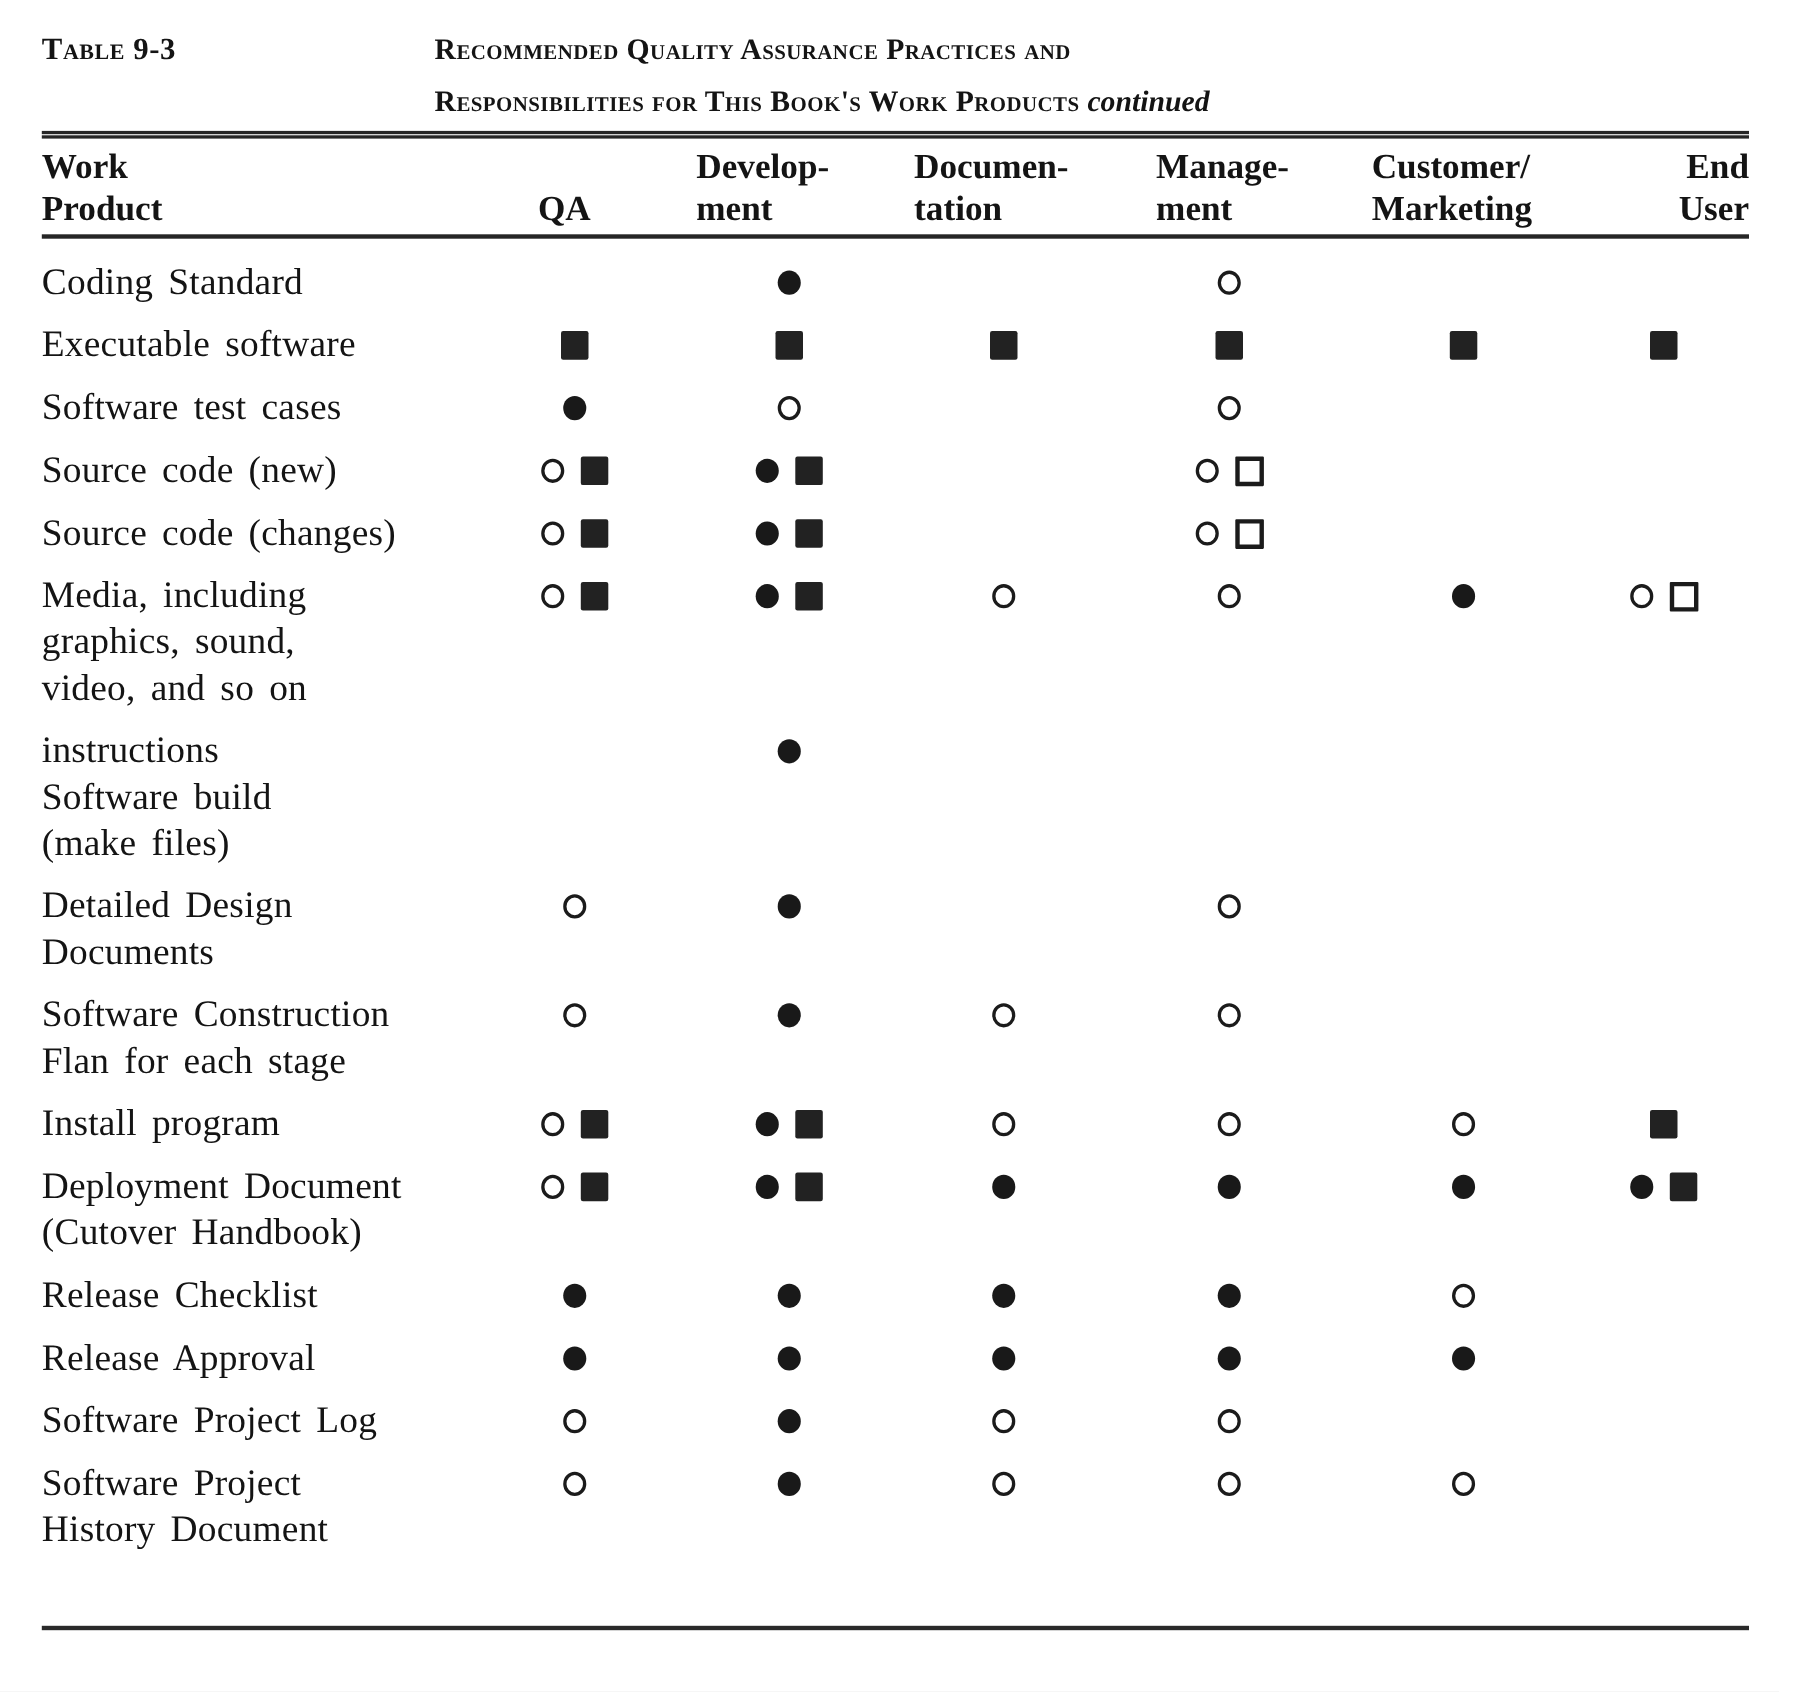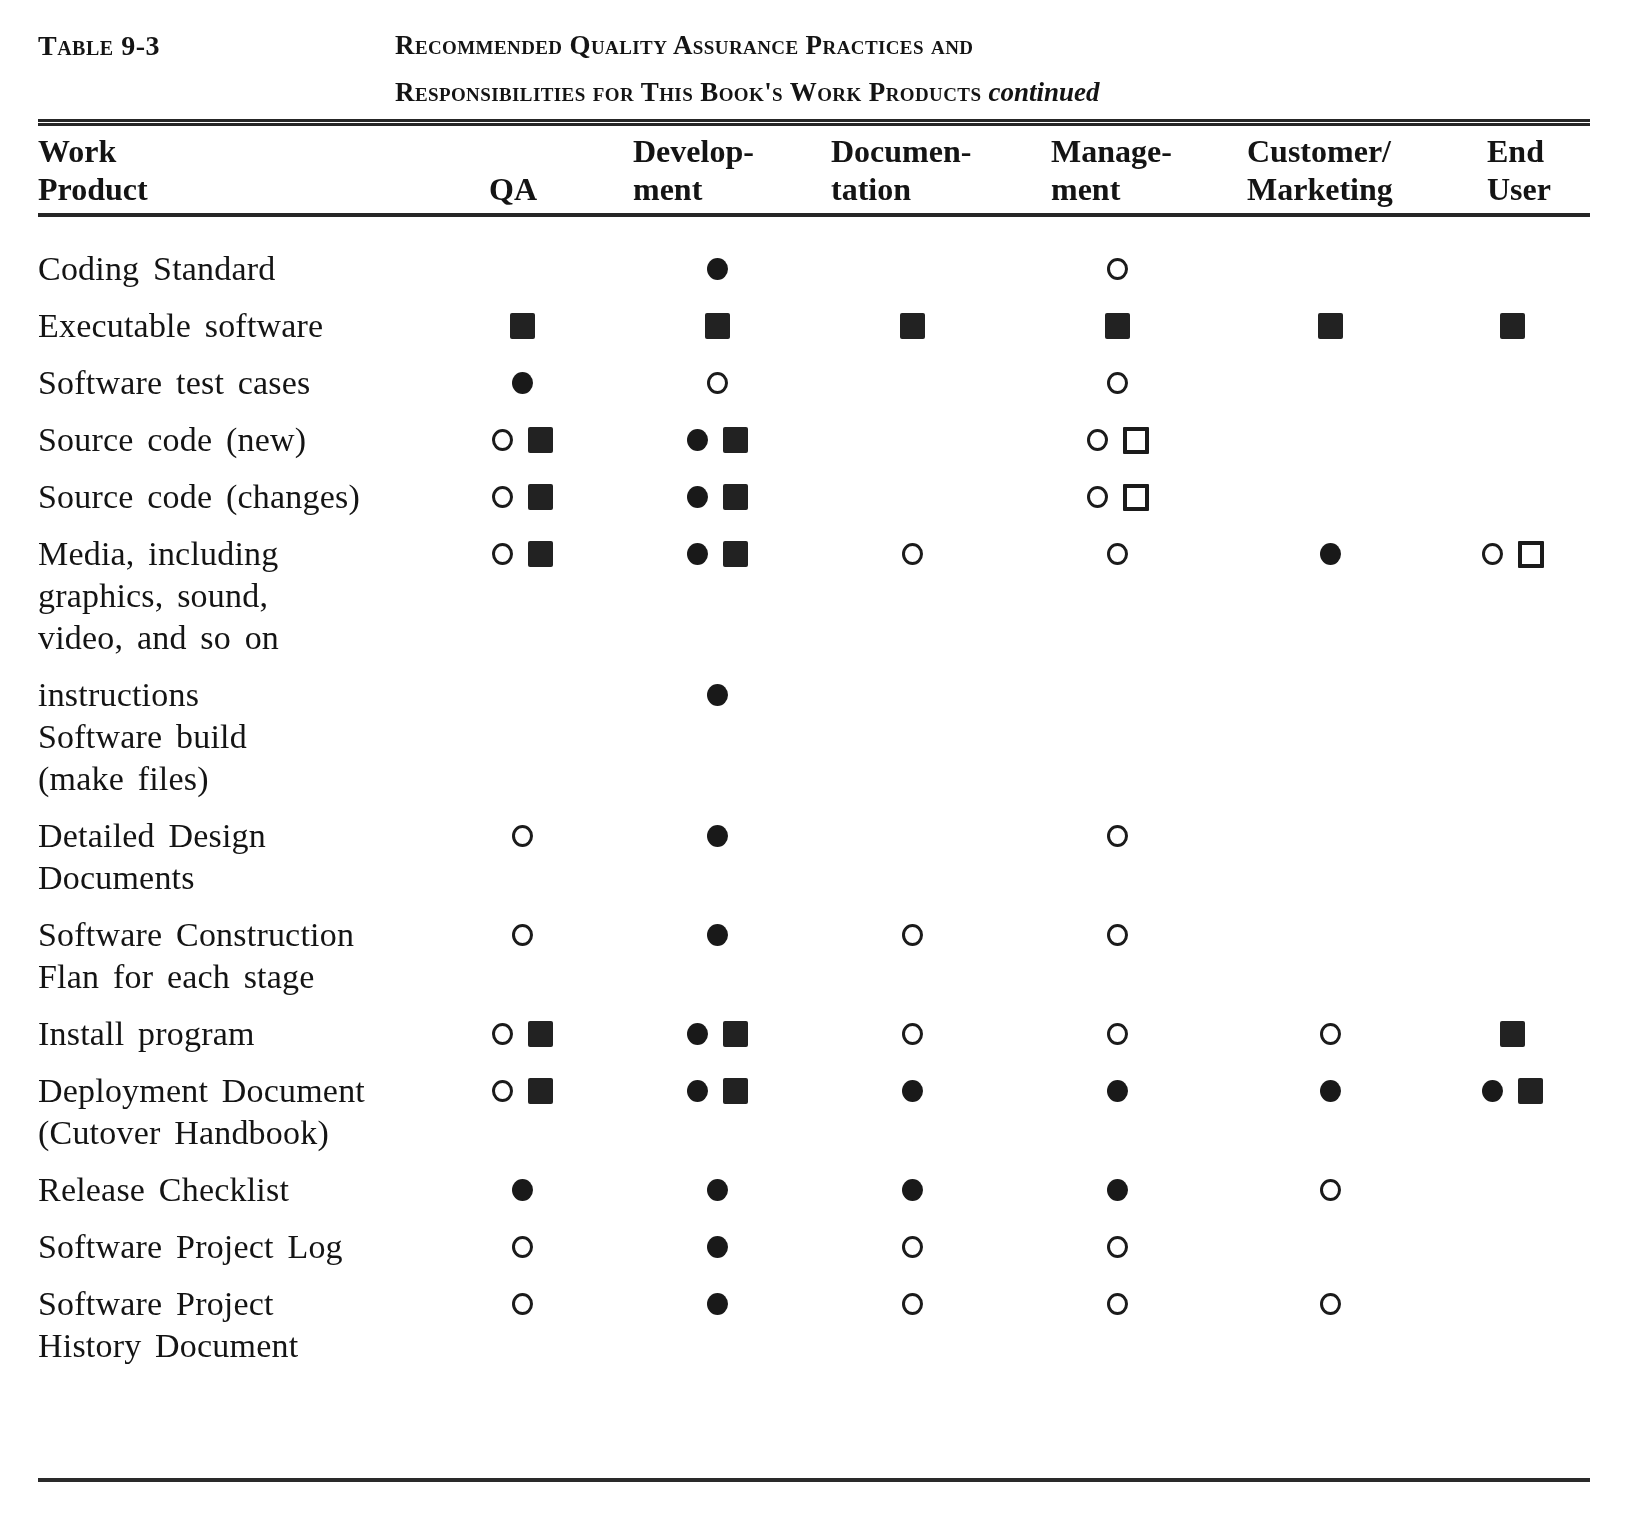--- a/index.html
+++ b/index.html
@@ -43,24 +43,24 @@
   .thead {
     position:absolute; left:38px; top:130px; width:1552px; height:78px;
     align-items:end;
   }
   .th { font-weight:bold; font-size:32px; line-height:38px; align-self:end; }
   .th.k-qa                 { padding-left:64px; }
   .th.k-development        { padding-left:13px; }
   .th.k-documentation      { padding-left:16px; }
   .th.k-management         { padding-left:41px; }
   .th.k-customer-marketing { padding-left:22px; }
-  .th.k-end-user           { padding-left:52px; }
-
-  
-  .tbody { position:absolute; left:38px; top:248px; width:1552px; }
+  .th.k-end-user           { padding-left:52px;text-align:right; }
+
+  
+  .tbody { position:absolute; left:38px; top:236px; width:1552px; }
   .row { margin-bottom:15px; }
   .label { font-size:34px; line-height:42px; letter-spacing:.2px; word-spacing:5px; }
   .cell { display:flex; justify-content:center; align-items:center; gap:15px; height:42px; }
 
   
   .sym { display:inline-block; flex:0 0 auto; }
   .sym.filled-circle { width:21px; height:22px; background:#191919; border-radius:50%; }
   .sym.open-circle   { width:21px; height:22px; border:3.5px solid #1b1b1b; border-radius:50%; box-sizing:border-box; }
   .sym.filled-square { width:25px; height:26px; background:#222222; border-radius:2px; }
   .sym.open-square   { width:26px; height:27px; border:4px solid #1b1b1b; box-sizing:border-box; border-radius:1px; }
@@ -357,20 +357,41 @@
         <div class="cell k-management">
           <span class="sym filled-circle"></span>
         </div>
         <div class="cell k-customer-marketing">
           <span class="sym open-circle"></span>
         </div>
         <div class="cell k-end-user"></div>
       </div>
       <div class="row grid">
         <div class="label">
+          <div>Release   Approval</div>
+        </div>
+        <div class="cell k-qa">
+          <span class="sym filled-circle"></span>
+        </div>
+        <div class="cell k-development">
+          <span class="sym filled-circle"></span>
+        </div>
+        <div class="cell k-documentation">
+          <span class="sym filled-circle"></span>
+        </div>
+        <div class="cell k-management">
+          <span class="sym filled-circle"></span>
+        </div>
+        <div class="cell k-customer-marketing">
+          <span class="sym filled-circle"></span>
+        </div>
+        <div class="cell k-end-user"></div>
+      </div>
+      <div class="row grid">
+        <div class="label">
           <div>Software  Project Log</div>
         </div>
         <div class="cell k-qa">
           <span class="sym open-circle"></span>
         </div>
         <div class="cell k-development">
           <span class="sym filled-circle"></span>
         </div>
         <div class="cell k-documentation">
           <span class="sym open-circle"></span>

